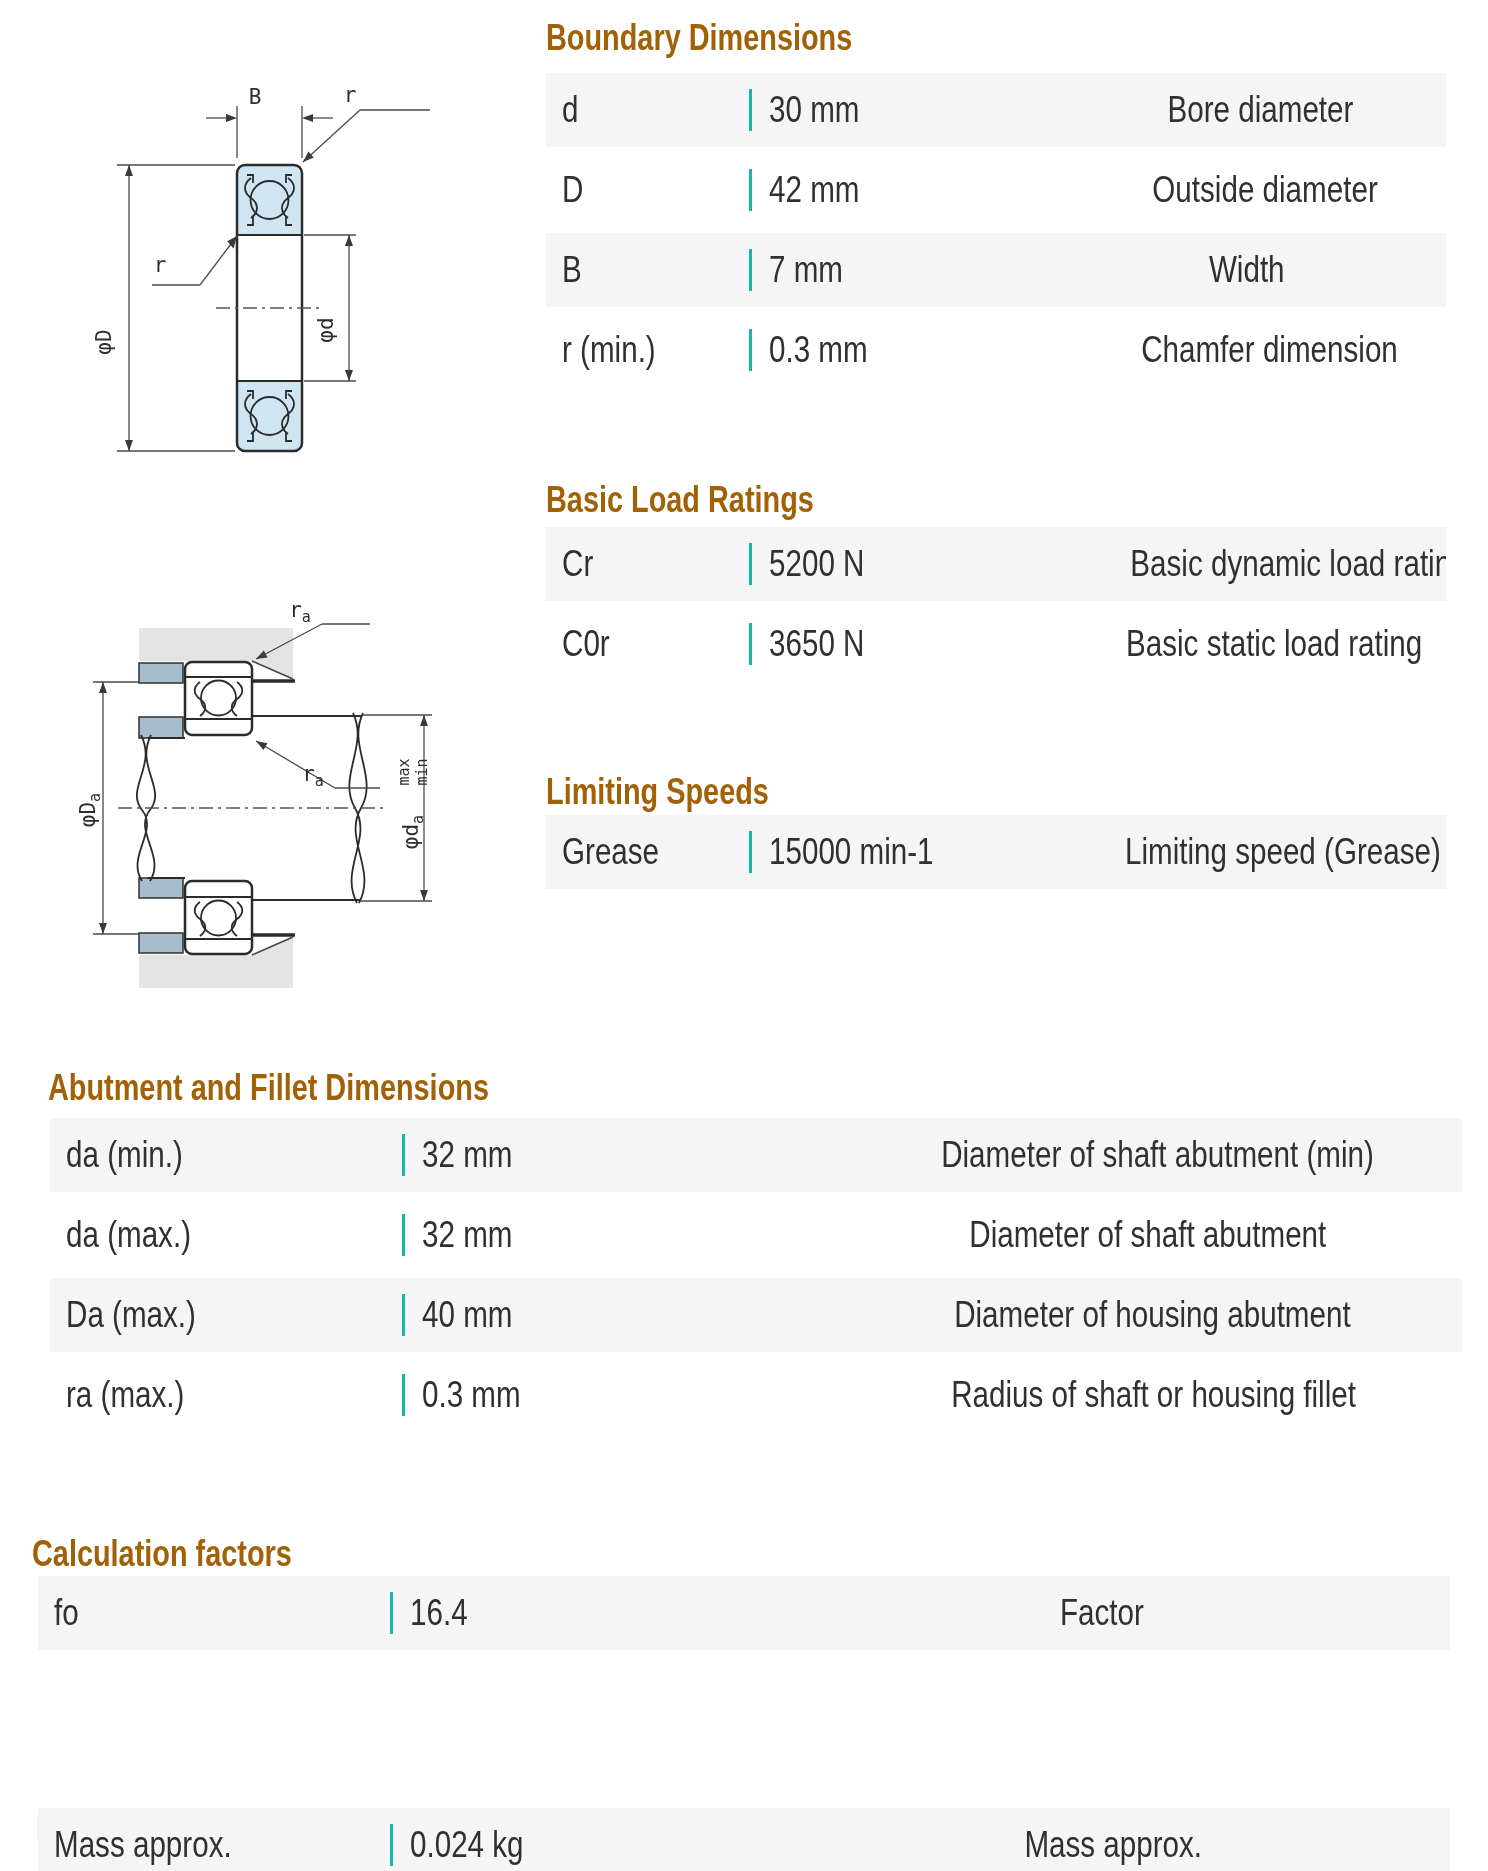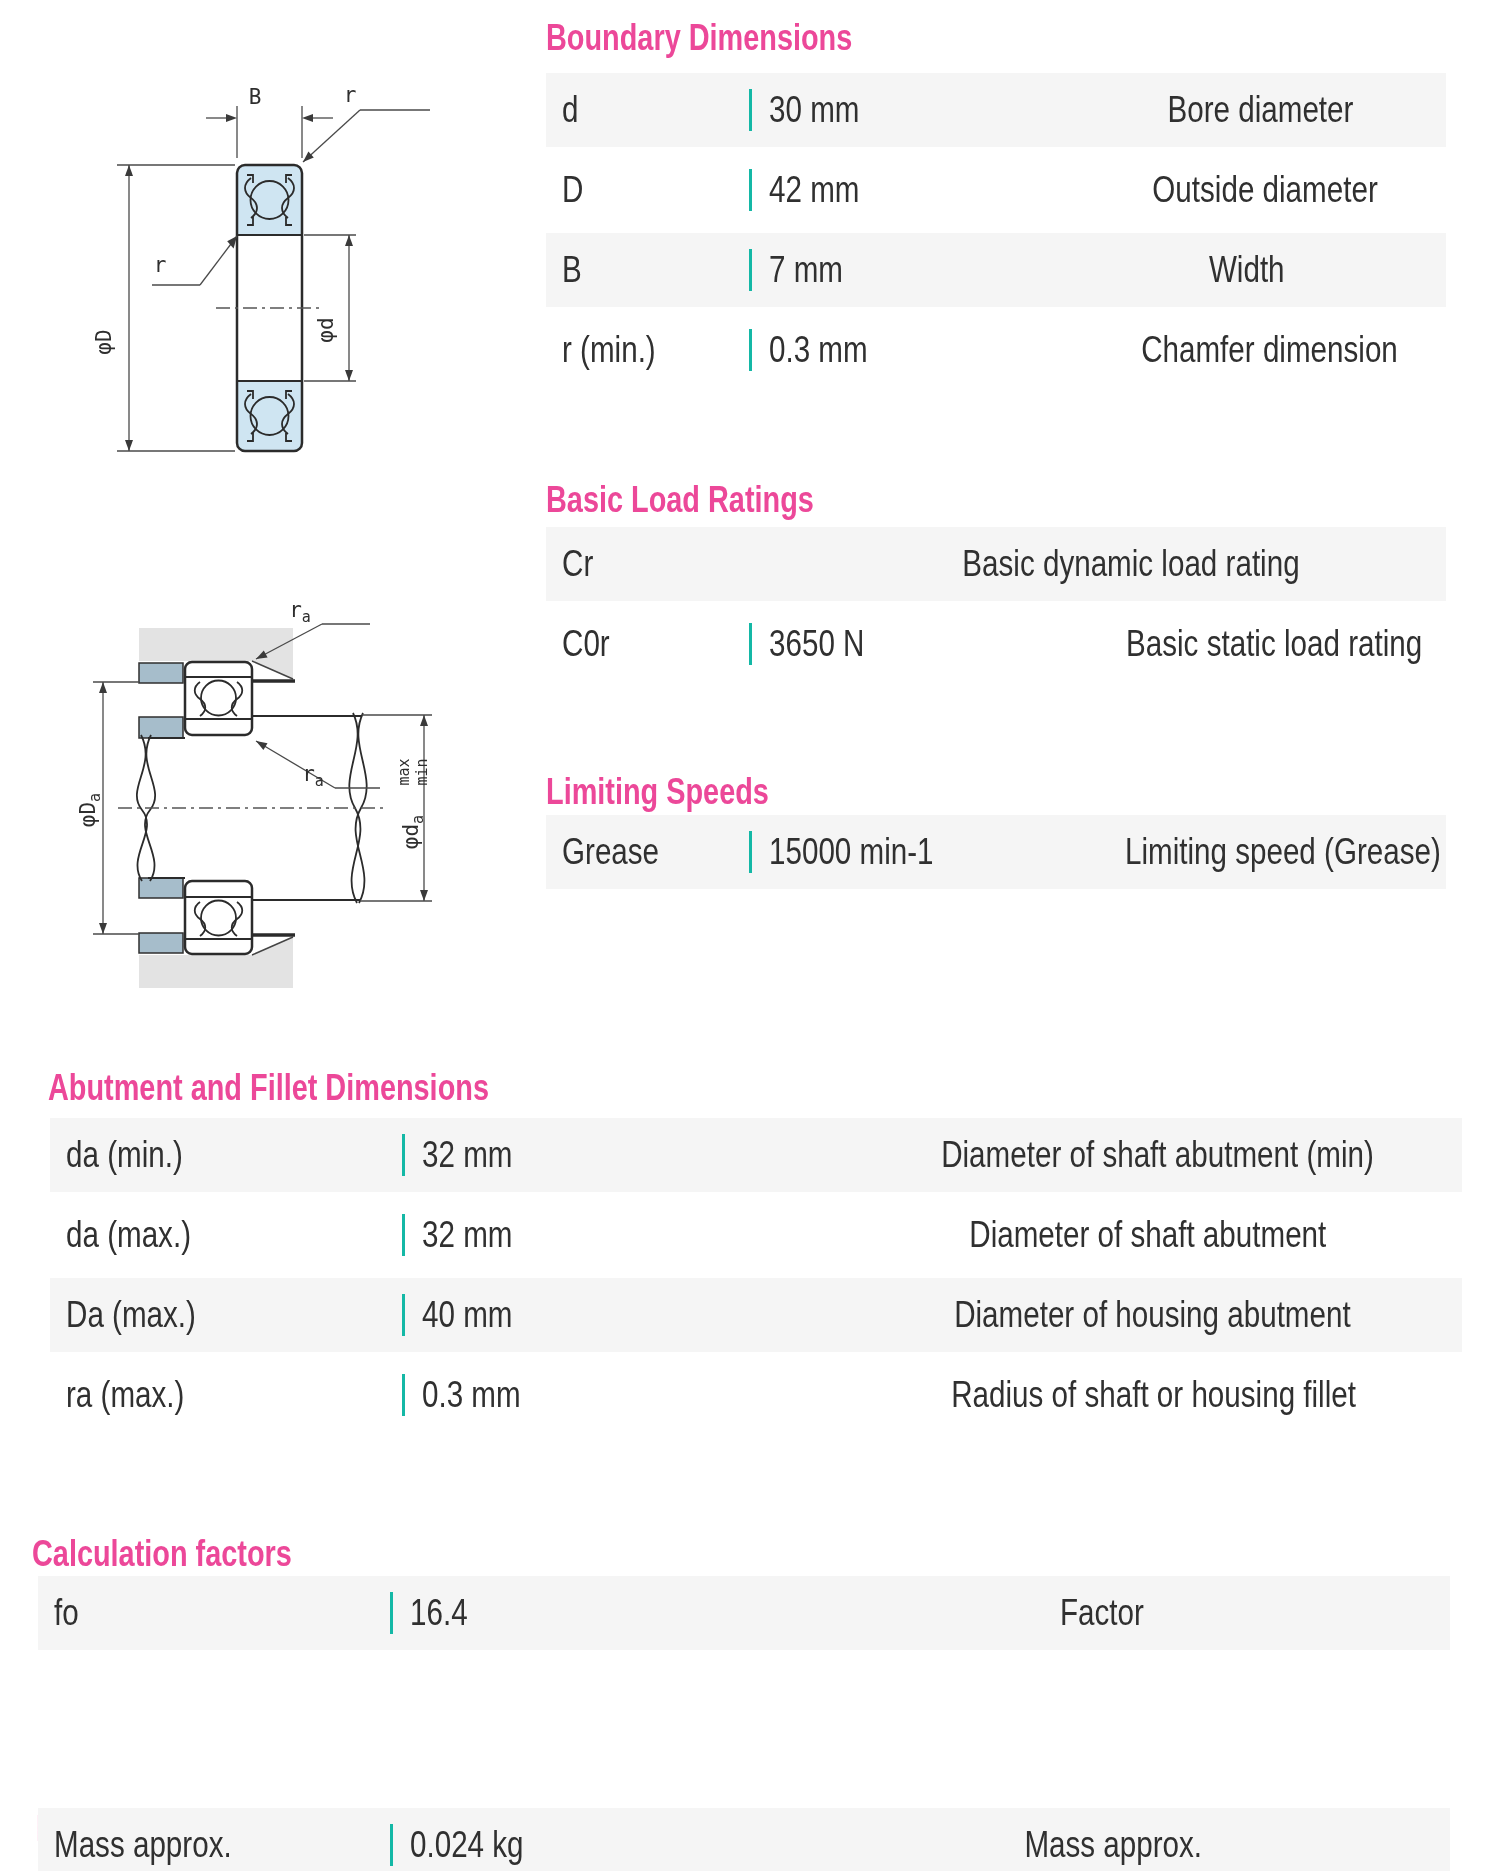--- a/index.html
+++ b/index.html
@@ -1,20 +1,20 @@
 <!DOCTYPE html>
 <html><head>
 <meta charset="utf-8">
 <style>
   html,body{margin:0;padding:0;background:#fff}
   .page{position:relative;width:1488px;height:1871px;background:#ffffff;
         font-family:"Liberation Sans",sans-serif;color:#303030;overflow:hidden}
 
   
-  .h{position:absolute;font-size:40px;line-height:44px;font-weight:bold;color:#ec4899;white-space:nowrap}
+  .h{position:absolute;font-size:40px;line-height:44px;font-weight:bold;color:#a16207;white-space:nowrap}
   .h .cell-txt{font-weight:bold}
 
   
   .tbl{position:absolute;display:flex;flex-direction:column}
   .row{display:flex;align-items:center;height:74px;margin-bottom:6px}
   .row.g{background:#f5f5f5}
   .row.w{background:#ffffff}
   .c1{box-sizing:border-box;padding-left:16px;flex:0 0 203px}
   .c2{box-sizing:border-box;border-left:3px solid #14b8a6;padding-left:17px;flex:0 0 297px}
   .c3{flex:1;text-align:center;padding-right:18px;overflow:hidden}
@@ -217,20 +217,21 @@
       <div class="c3"><span class="cell-txt">Chamfer dimension</span></div>
     </div>
   </div>
 
   <div class="h" style="left:546px;top:476px">
     <span class="cell-txt">Basic Load Ratings</span>
   </div>
   <div class="tbl" style="left:546px;top:527px;width:900px">
     <div class="row g">
       <div class="c1"><span class="cell-txt">Cr</span></div>
+      <div class="c2"><span class="cell-txt">5200 N</span></div>
       <div class="c3"><span class="cell-txt">Basic dynamic load rating</span></div>
     </div>
     <div class="row w">
       <div class="c1"><span class="cell-txt">C0r</span></div>
       <div class="c2"><span class="cell-txt">3650 N</span></div>
       <div class="c3"><span class="cell-txt">Basic static load rating</span></div>
     </div>
   </div>
 
   <div class="h" style="left:546px;top:768px">

